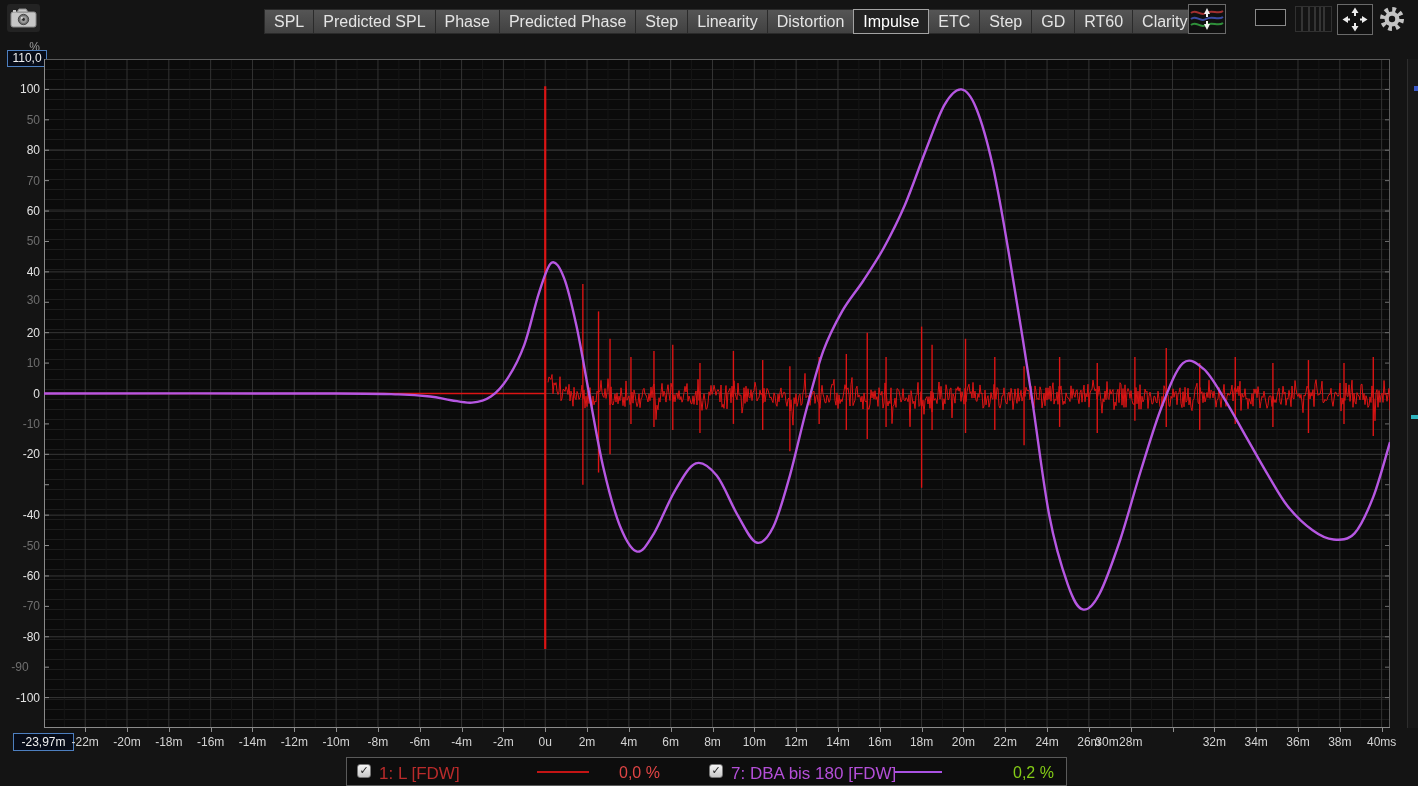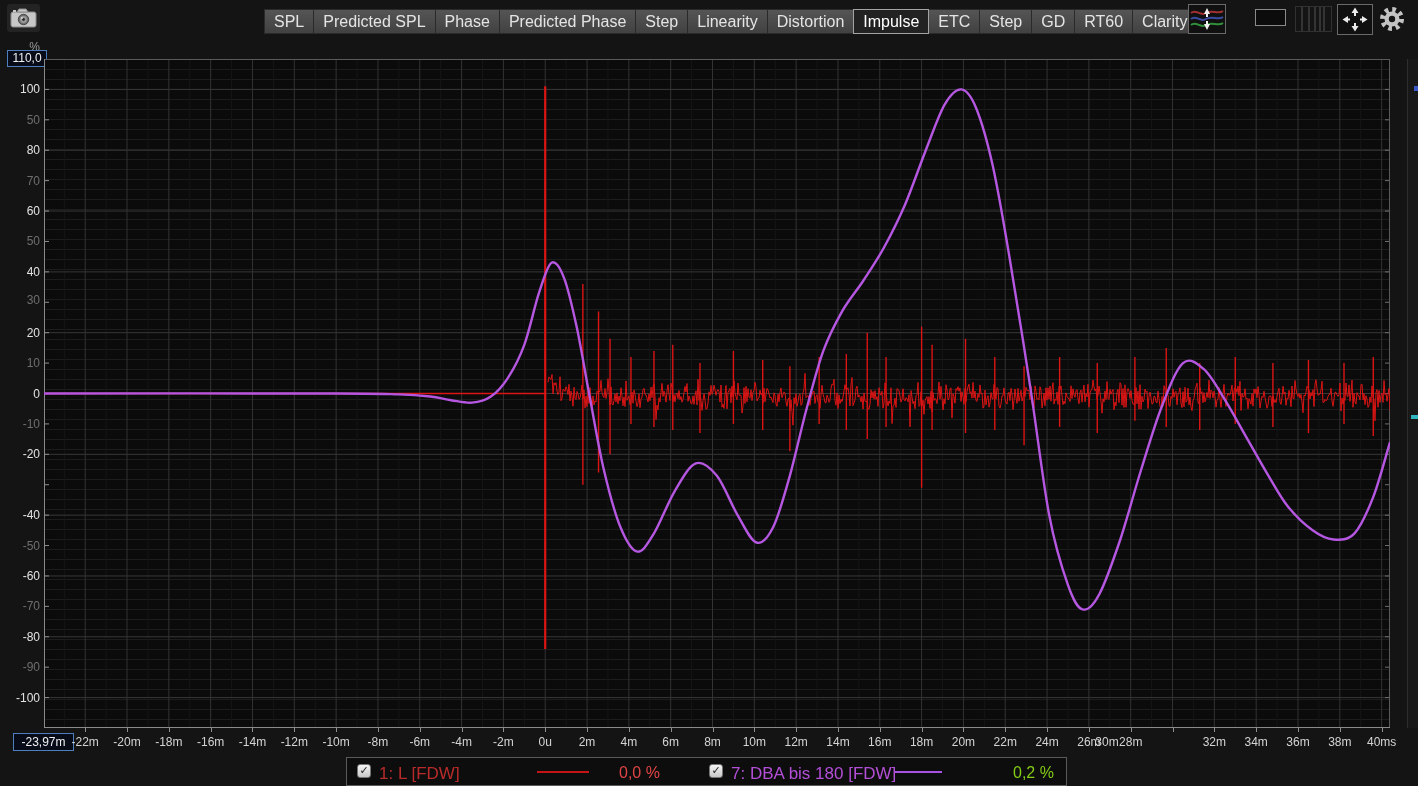--- a/index.html
+++ b/index.html
@@ -142,21 +142,21 @@
     <div class="ytick dim" style="top: 363.091px;">10</div>
     <div class="ytick bright" style="top: 393.5px;">0</div>
     <div class="ytick dim" style="top: 423.909px;">-10</div>
     <div class="ytick bright" style="top: 454.318px;">-20</div>
     <div class="ytick dim" style="top: 484.727px; padding-left: 24px;">-30</div>
     <div class="ytick bright" style="top: 515.136px;">-40</div>
     <div class="ytick dim" style="top: 545.545px;">-50</div>
     <div class="ytick bright" style="top: 575.955px;">-60</div>
     <div class="ytick dim" style="top: 606.364px;">-70</div>
     <div class="ytick bright" style="top: 636.773px;">-80</div>
-    <div class="ytick dim" style="top: 667.182px;">-90</div>
+    <div class="ytick dim" style="top: 667.182px; text-align: center;">-90</div>
     <div class="ytick bright" style="top: 697.591px;">-100</div>
   </div>
 
 <div id="plot">
   <svg id="chart-svg" width="1346" height="669">
       <line x1="0" y1="10.5" x2="1346" y2="10.5" stroke="#1d1d1d" stroke-width="1"></line>
       <line x1="0" y1="20.5" x2="1346" y2="20.5" stroke="#1d1d1d" stroke-width="1"></line>
       <line x1="0" y1="30.5" x2="1346" y2="30.5" stroke="#1d1d1d" stroke-width="1"></line>
       <line x1="0" y1="40.5" x2="1346" y2="40.5" stroke="#1d1d1d" stroke-width="1"></line>
       <line x1="0" y1="50.5" x2="1346" y2="50.5" stroke="#1d1d1d" stroke-width="1"></line>

